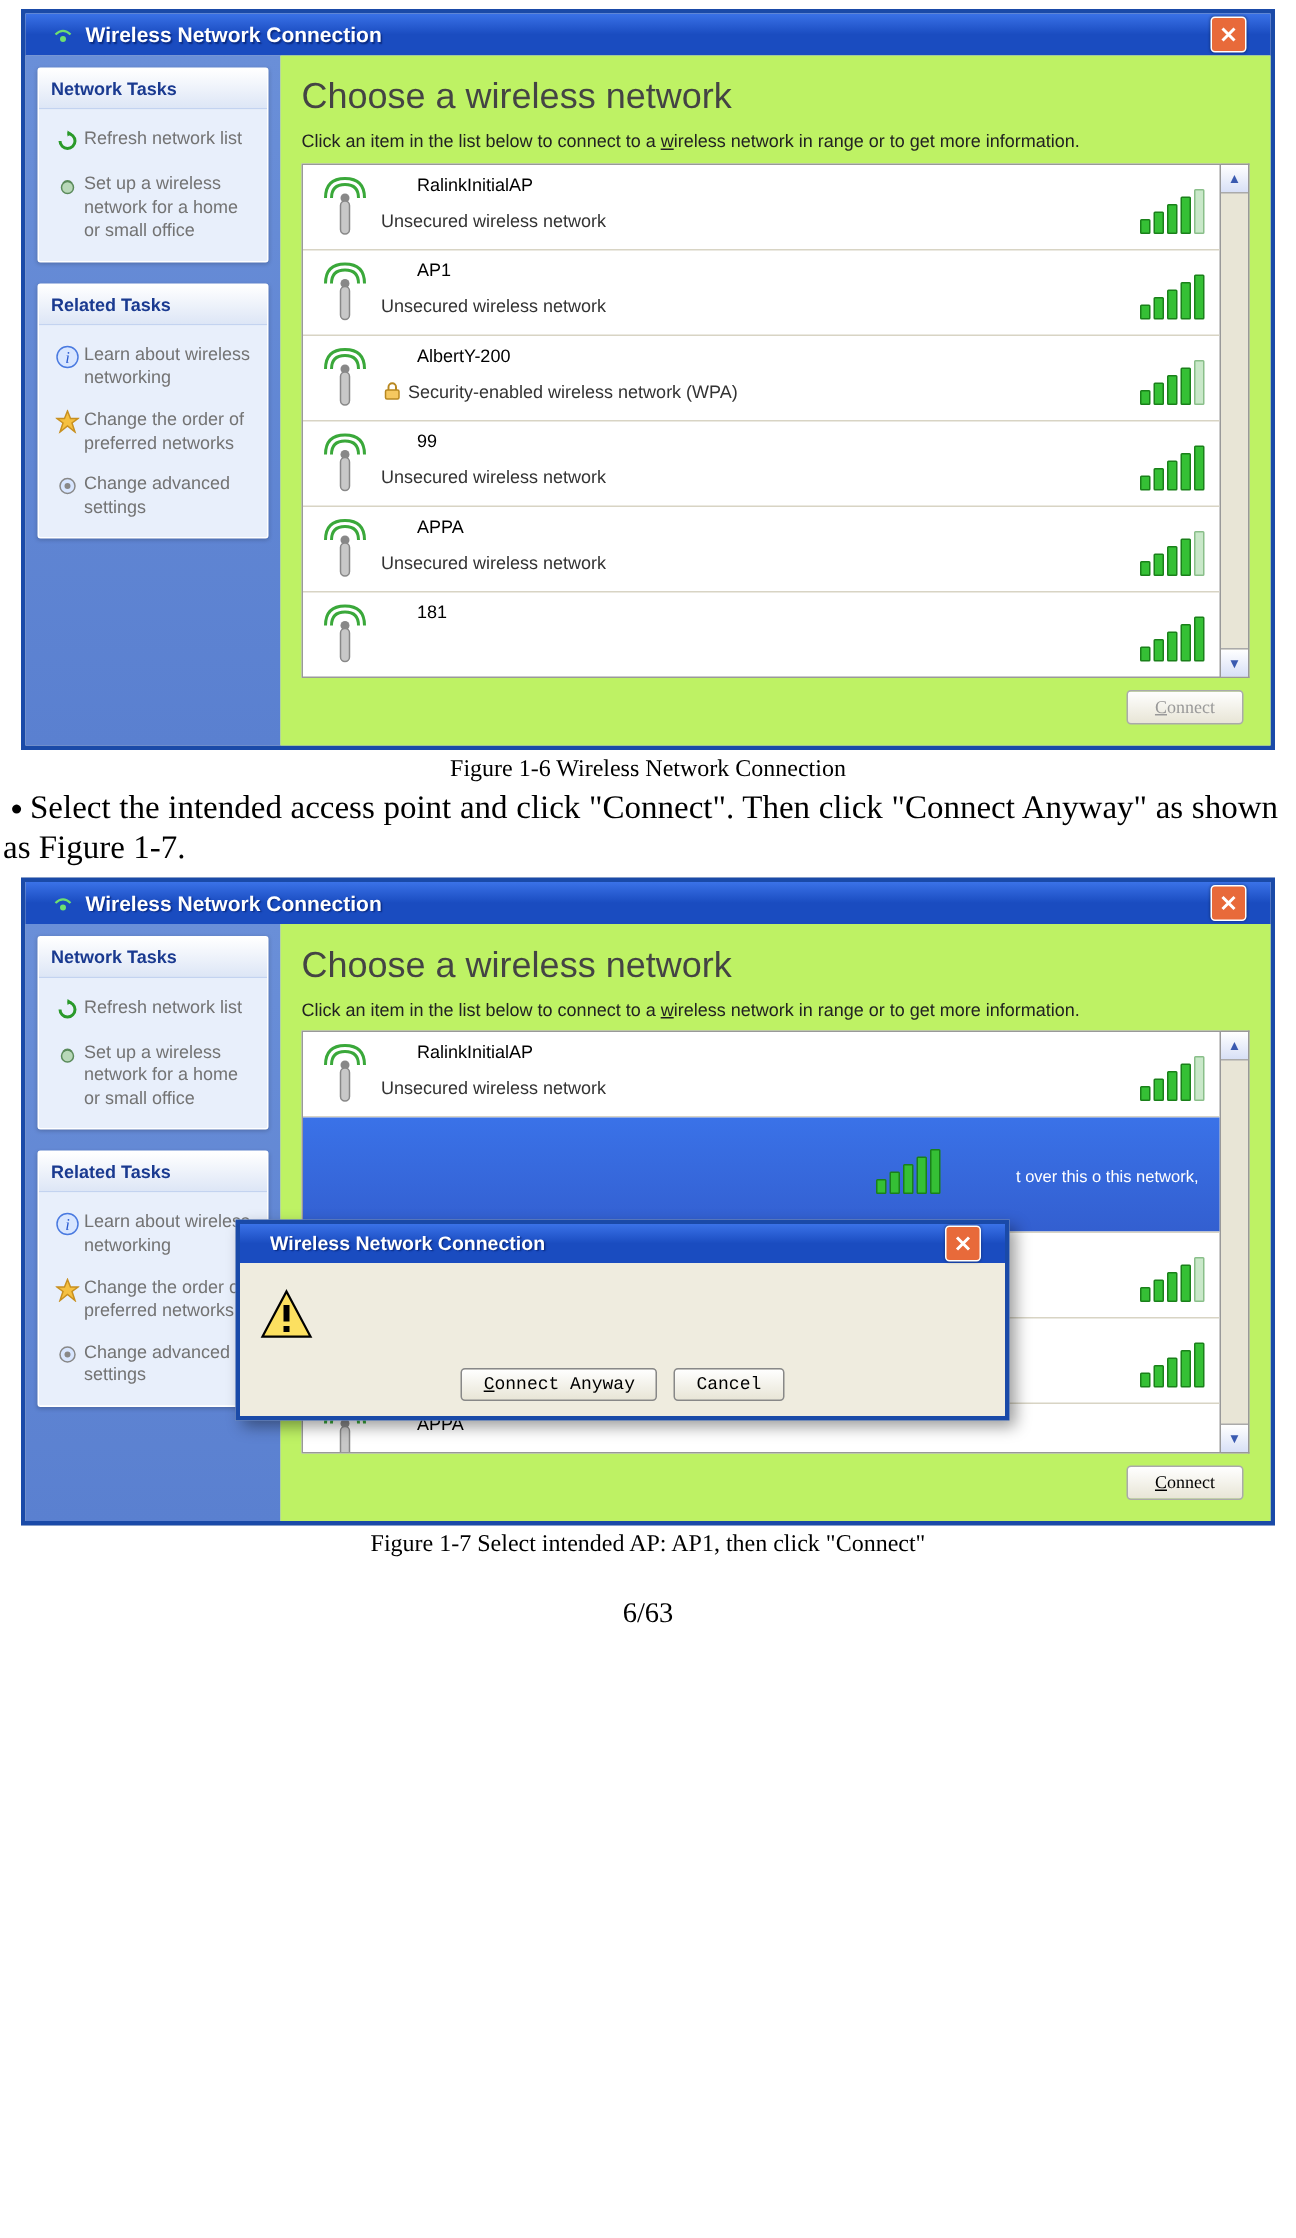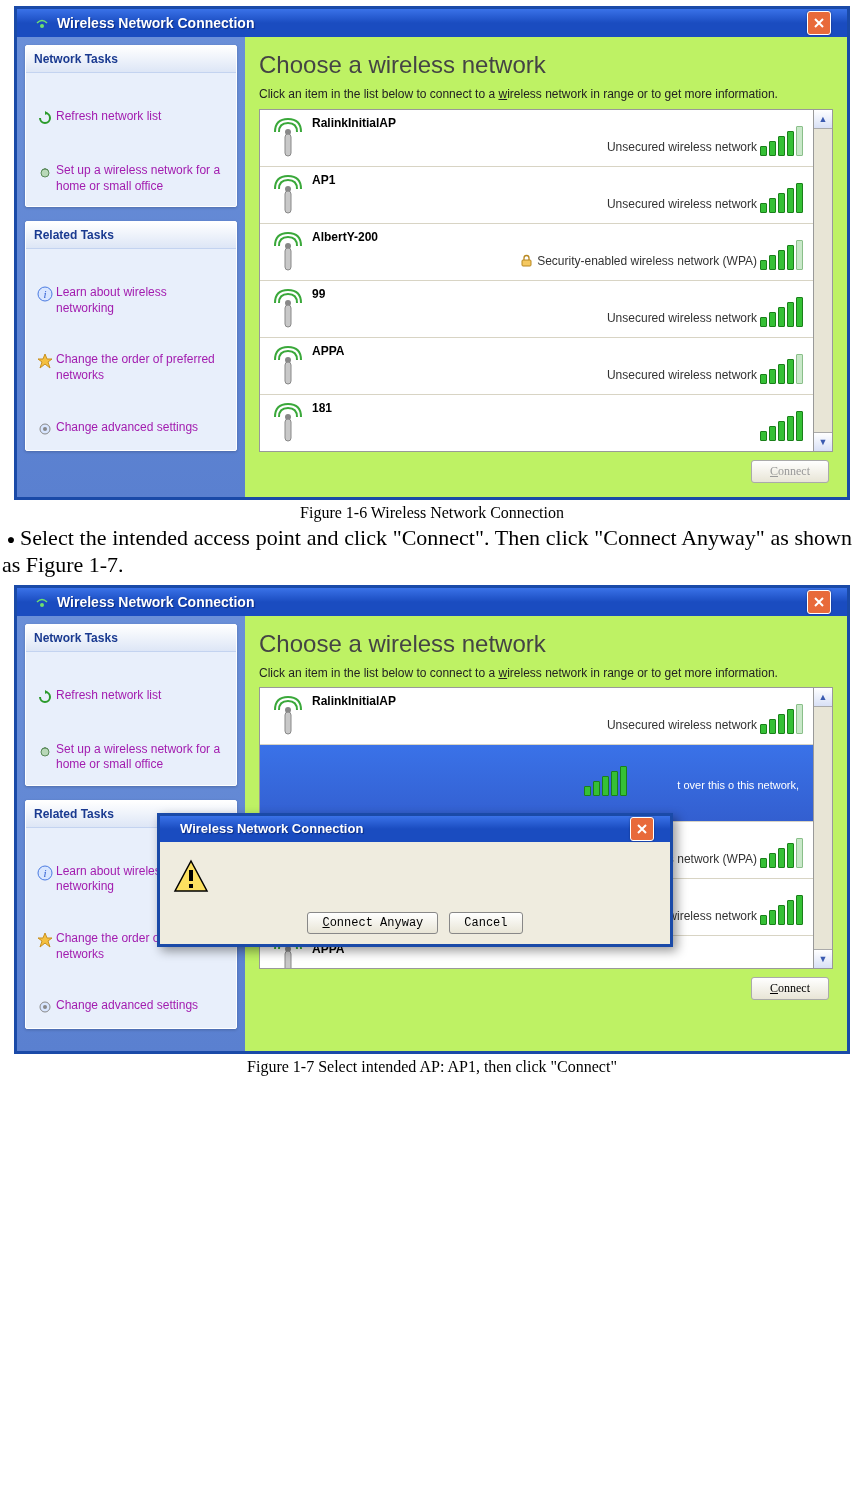--- a/index.html
+++ b/index.html
@@ -27,35 +27,35 @@
   }
   .titlebar .titletext { flex:1; padding-left:4px;}
   .close-btn {
     width:22px; height:22px; background:#e86a3a; border:1px solid #fff;
     border-radius:3px; color:#fff; display:flex; align-items:center; justify-content:center;
     font-weight:bold; font-size:13px; cursor:pointer; box-shadow:0 0 2px rgba(0,0,0,.4);
   }
   .wifi-title-icon { width:18px; height:18px; margin-right:2px; display:inline-flex; align-items:center; justify-content:center; color:#6fe06f;}
   .win-body { display:flex; }
   .sidebar {
-    width:228px; background:linear-gradient(to bottom,#6a8fd8 0%, #5a80d0 100%);
+    width:170px; background:linear-gradient(to bottom,#6a8fd8 0%, #5a80d0 100%);
     padding:8px; box-sizing:border-box;
   }
   .side-panel {
     background:#fff; border:1px solid #fff; border-radius:2px; margin-bottom:14px;
     box-shadow:0 1px 3px rgba(0,0,0,.2); overflow:hidden;
   }
   .side-header {
     background:linear-gradient(to bottom,#fff,#dde6f6); color:#1a3a90;
     font-weight:bold; font-size:12px; padding:6px 8px; border-bottom:1px solid #c3d3f0;
   }
   .side-body { background:#e8effb; padding:6px 4px;}
   .side-item {
-    display:flex; align-items:flex-start; color:#a21caf; font-size:12px;
-    padding:6px 4px; cursor:pointer; line-height:1.3;margin-top:24px;
+    display:flex; align-items:flex-start; color:#737373; font-size:12px;
+    padding:6px 4px; cursor:pointer; line-height:1.3;
   }
   .side-item .si-icon { width:22px; flex:0 0 22px; height:18px; display:flex; align-items:center; justify-content:center;}
   .side-item .si-text { flex:1;}
 
   .main {
     flex:1; background:#bef264; padding:10px 14px 10px 14px; position:relative;
     display:flex; flex-direction:column;
   }
   .main h2 {
     font-family: "Franklin Gothic Medium","Arial Narrow",Arial,sans-serif;
@@ -81,22 +81,22 @@
 
   .net-item {
     display:flex; align-items:stretch; border-bottom:1px solid #d8d4c4; padding:6px 8px 6px 4px;
     cursor:pointer;
   }
   .net-item:last-child { border-bottom:none;}
   .net-icon {
     width:48px; display:flex; align-items:center; justify-content:center;
   }
   .net-body { flex:1;}
-  .net-body .ssid { font-weight:bold; font-size:12px; color:#000;}
-  .net-body .sec { font-size:12px; color:#333; margin-top:10px; display:flex; align-items:center; gap:4px;justify-content:flex-end;}
+  .net-body .ssid { font-weight:normal; font-size:12px; color:#000;margin-left:24px;}
+  .net-body .sec { font-size:12px; color:#333; margin-top:10px; display:flex; align-items:center; gap:4px;}
   .lock-icon { width:14px; height:14px; display:inline-flex; align-items:center; justify-content:center;}
   .signal {
     width:48px; display:flex; align-items:flex-end; justify-content:center; gap:2px;
     padding-bottom:4px;
   }
   .signal .bar { width:5px; background:#35c035; border:1px solid #1a801a; border-radius:1px;}
   .signal .bar.dim { background:#c9e8c9; border-color:#8abf8a;}
   .signal .b1{height:8px;} .signal .b2{height:13px;} .signal .b3{height:18px;}
   .signal .b4{height:23px;} .signal .b5{height:28px;}
 
@@ -616,14 +616,15 @@
       <div class="dialog-btns">
         <span class="dbtn"><span class="uline">C</span><span>onnect Anyway</span></span>
         <span class="dbtn">Cancel</span>
       </div>
     </div>
 
   </div>
 </div>
 <div class="caption">Figure 1-7 Select intended AP: AP1, then click "Connect"</div>
 
+<div class="page-num">6/63</div>
 
 </div>
 
 </body></html>

